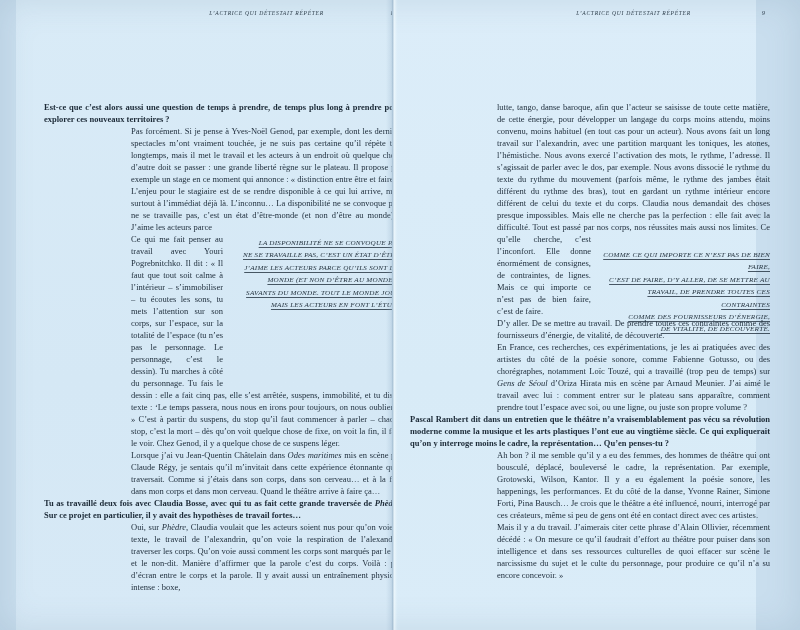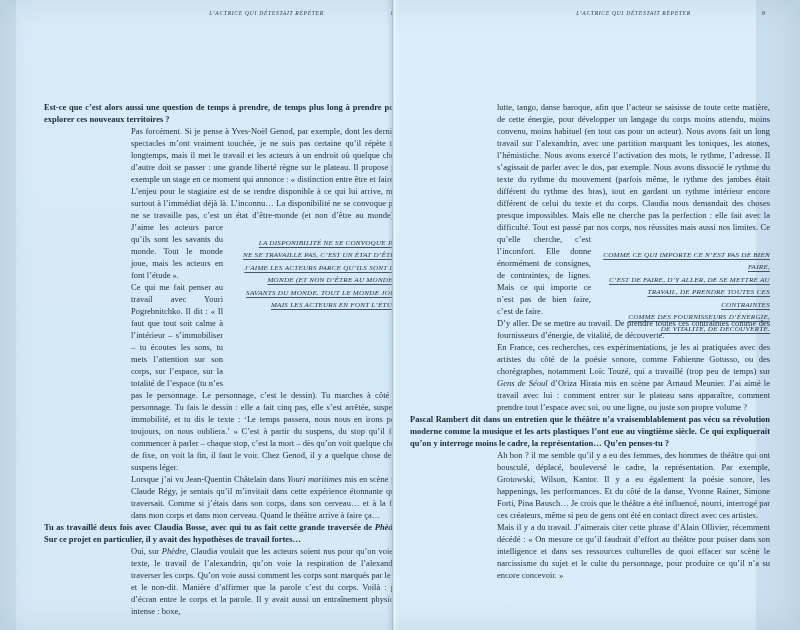--- a/index.html
+++ b/index.html
@@ -71,23 +71,23 @@
       <p class="question">Est-ce que c’est alors aussi une question de temps à prendre, de temps plus long  à prendre pour explorer ces nouveaux territoires ?</p>
 
       <div class="answer">
         <p class="para"><span>Pas forcément. Si je pense à Yves-Noël Genod, par exemple, dont les derniers spectacles m’ont vraiment touchée, je ne suis pas certaine qu’il répète très longtemps, mais il met le travail et les acteurs à un endroit où quelque chose d’autre doit se passer : une grande liberté règne sur le plateau. Il propose par exemple un stage en ce moment qui annonce : « distinction entre être et faire… L’enjeu pour le stagiaire est de se rendre disponible à ce qui lui arrive, mais surtout à l’immédiat déjà là. L’inconnu… La disponibilité ne se convoque pas, ne se travaille pas, c’est un état d’être-monde (et non d’être au monde)… J’aime les acteurs parce </span><span class="pullquote pq-tall">
               <span class="pq-line">LA DISPONIBILITÉ NE SE CONVOQUE PAS,</span>
               <span class="pq-line">NE SE TRAVAILLE PAS, C’EST UN ÉTAT D’ÊTRE-</span>
               <span class="pq-line">J’AIME LES ACTEURS PARCE QU’ILS SONT LES</span>
               <span class="pq-line">MONDE (ET NON D’ÊTRE AU MONDE)…</span>
               <span class="pq-line">SAVANTS DU MONDE. TOUT LE MONDE JOUE,</span>
               <span class="pq-line">MAIS LES ACTEURS EN FONT L’ÉTUDE</span>
-            </span><span>qu’ils sont les savants du monde. Tout le monde joue, mais les acteurs en font l’étude ».</span></p>
+            </span></p>
         <p class="para">Ce qui me fait penser au travail avec Youri Pogrebnitchko. Il dit : « Il faut que tout soit calme à l’intérieur – s’immobiliser – tu écoutes les sons, tu mets l’attention sur son corps, sur l’espace, sur la totalité de l’espace (tu n’es pas le personnage. Le personnage, c’est le dessin). Tu marches à côté du personnage. Tu fais le dessin : elle a fait cinq pas, elle s’est arrêtée, suspens, immobilité, et tu dis le texte : ‘Le temps passera, nous nous en irons pour toujours, on nous oubliera.’ » C’est à partir du suspens, du stop qu’il faut commencer à parler – chaque stop, c’est la mort – dès qu’on voit quelque chose de fixe, on voit la fin, il faut le voir. Chez Genod, il y a quelque chose de ce suspens léger.</p>
-        <p class="para"><span>Lorsque j’ai vu Jean-Quentin Châtelain dans </span><span class="work">Youri maritimes</span><span> mis en scène par Claude Régy, je sentais qu’il m’invitait dans cette expérience étonnante qu’il traversait. Comme si j’étais dans son corps, dans son cerveau… et à la fois dans mon corps et dans mon cerveau. Quand le théâtre arrive à faire ça…</span></p>
+        <p class="para"><span>Lorsque j’ai vu Jean-Quentin Châtelain dans </span><span class="work">Odes maritimes</span><span> mis en scène par Claude Régy, je sentais qu’il m’invitait dans cette expérience étonnante qu’il traversait. Comme si j’étais dans son corps, dans son cerveau… et à la fois dans mon corps et dans mon cerveau. Quand le théâtre arrive à faire ça…</span></p>
       </div>
 
       <p class="question"><span>Tu as travaillé deux fois avec Claudia Bosse, avec qui tu as fait cette grande traversée de </span><span class="work">Phèdre</span><span>. Sur ce projet en particulier, il y avait des hypothèses de travail fortes…</span></p>
 
       <div class="answer">
         <p class="para"><span>Oui, sur </span><span class="work">Phèdre</span><span>, Claudia voulait que les acteurs soient nus  pour qu’on voie le texte, le travail de l’alexandrin, qu’on voie la respiration de l’alexandrin traverser les corps. Qu’on voie  aussi comment les corps sont marqués par le dit et le non-dit. Manière d’affirmer que la parole c’est du corps. Voilà : pas d’écran entre le corps et la parole. Il y avait aussi un entraînement physique intense : boxe,</span></p>
       </div>
     </div>
   </section>
 

